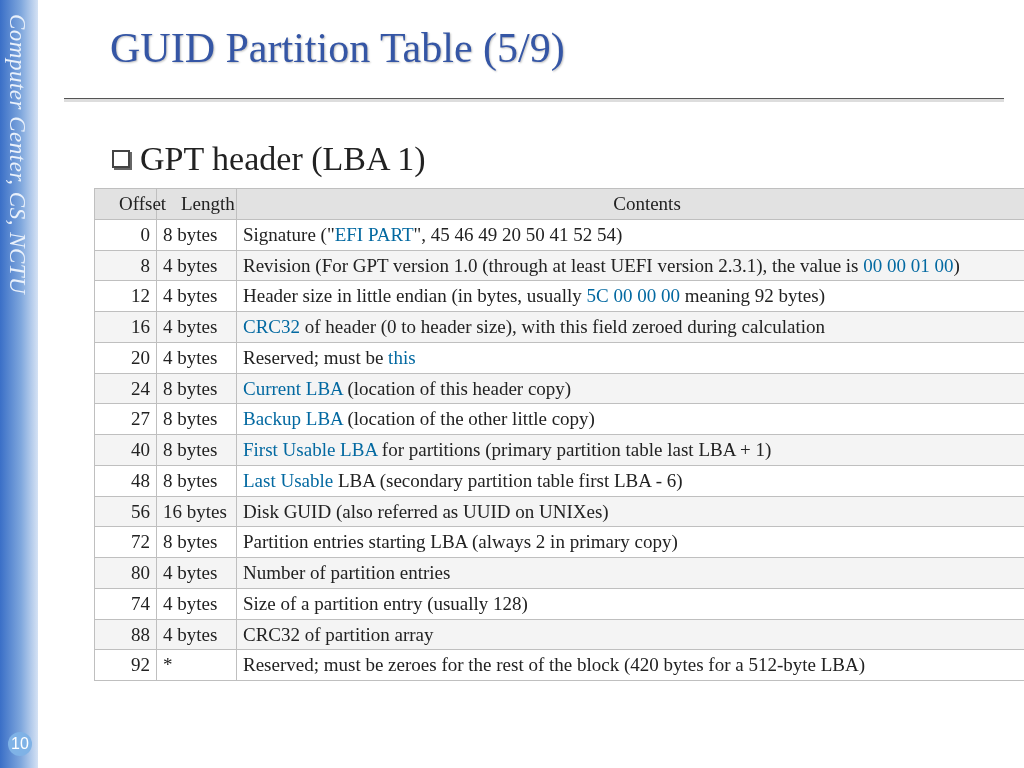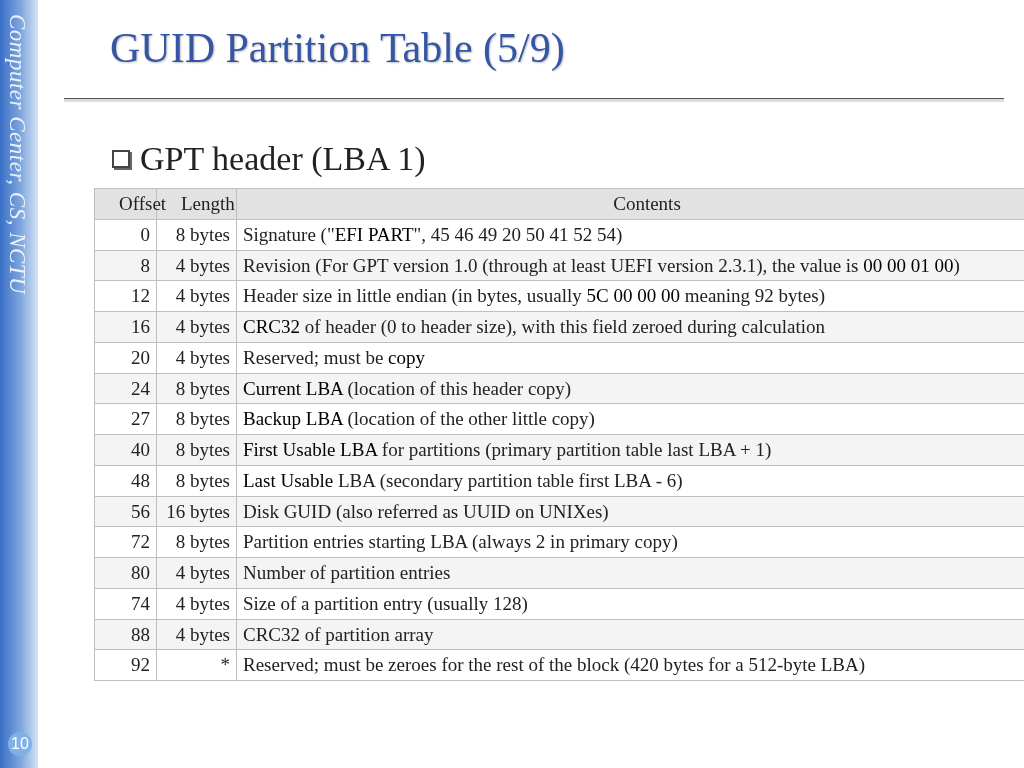--- a/index.html
+++ b/index.html
@@ -52,22 +52,22 @@
     border: 1px solid #bfbfbf; padding: 3px 6px 3px 6px; vertical-align: middle;
     line-height: 1.25;
   }
   table.gpt th { background: #e2e2e2; font-weight: 400; text-align: center; padding-left: 24px; }
   table.gpt tr:nth-child(even) td { background: #f4f4f4; }
   table.gpt tr:nth-child(odd) td { background: #ffffff; }
   col.c-off { width: 62px; }
   col.c-len { width: 80px; }
   col.c-con { }
   td.off { text-align: right; padding-right: 8px; }
-  td.len { text-align: right; padding-right: 8px; white-space: nowrap; }
-  .red-inline { color: #000000; }
+  td.len { padding-right: 8px; white-space: nowrap; }
+  .red-inline { color: #0369a1; }
   td.con .seg { white-space: normal; }
 </style>
 </head>
 <body>
 
 <div class="slide">
 
   <div class="sidebar">
     <div class="sidebar-text">Computer Center, CS, NCTU</div>
     <div class="pagenum">10</div>
@@ -113,21 +113,21 @@
               <td class="con"><span class="seg">Header size in little endian (in bytes, usually </span><span class="seg red-inline">5C 00 00 00</span><span class="seg"> meaning 92 bytes)</span></td>
             </tr>
             <tr>
               <td class="off">16</td>
               <td class="len">4 bytes</td>
               <td class="con"><span class="seg red-inline">CRC32</span><span class="seg"> of header (0 to header size), with this field zeroed during calculation</span></td>
             </tr>
             <tr>
               <td class="off">20</td>
               <td class="len">4 bytes</td>
-              <td class="con"><span class="seg">Reserved; must be </span><span class="seg red-inline">copy</span></td>
+              <td class="con"><span class="seg">Reserved; must be </span><span class="seg red-inline">this</span></td>
             </tr>
             <tr>
               <td class="off">24</td>
               <td class="len">8 bytes</td>
               <td class="con"><span class="seg red-inline">Current LBA </span><span class="seg">(location of this header copy)</span></td>
             </tr>
             <tr>
               <td class="off">27</td>
               <td class="len">8 bytes</td>
               <td class="con"><span class="seg red-inline">Backup LBA </span><span class="seg">(location of the other little copy)</span></td>

